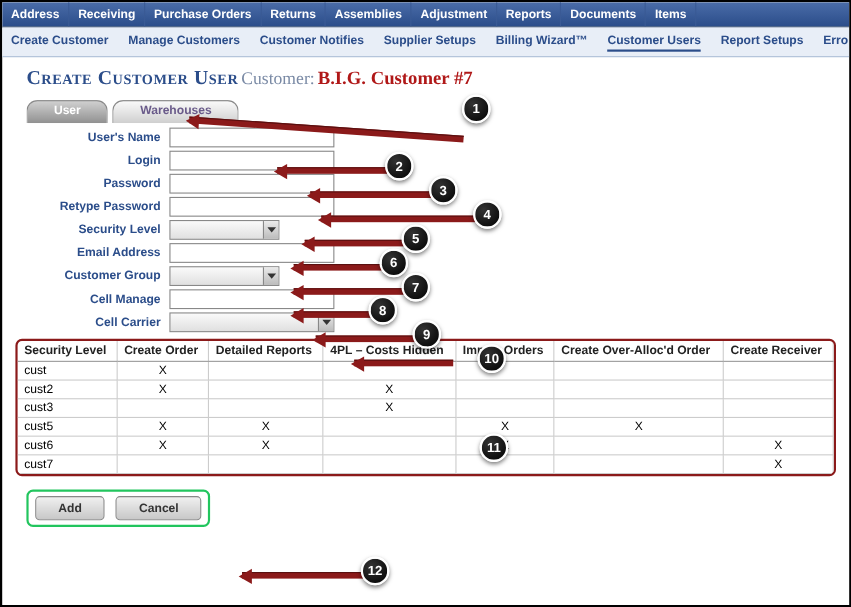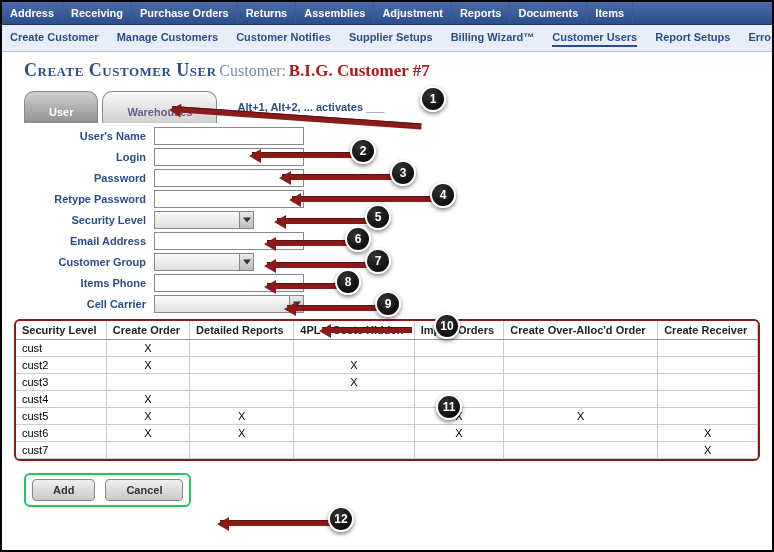--- a/index.html
+++ b/index.html
@@ -7,21 +7,21 @@
 .topnav { background: linear-gradient(#4a6ca8, #2b4d8a); display: flex; border-bottom: 1px solid #1a3560; }
 .topnav-item { color: #fff; font-weight: bold; padding: 5px 8px; border-right: 1px solid #3a5a95; cursor: pointer; white-space: nowrap; }
 .subnav { background: #e8eef7; display: flex; border-bottom: 1px solid #b0c0d8; padding: 4px 8px; gap: 18px; }
 .subnav-item { color: #2b4d8a; font-weight: bold; cursor: pointer; padding: 2px 0; white-space: nowrap; }
 .subnav-item.active { border-bottom: 2px solid #2b4d8a; }
 .page-title { padding: 8px 22px 4px; font-family: Georgia, serif; }
 .page-title .main { color: #2b4d8a; font-size: 18px; font-weight: bold; font-variant: small-caps; letter-spacing: 0.5px; }
 .page-title .cust-label { color: #7a8aa5; font-size: 16px; }
 .page-title .cust-name { color: #b01818; font-size: 17px; font-weight: bold; }
 .tabs-row { display: flex; align-items: center; margin: 6px 0 0 22px; }
-.tab { padding: 14px 24px 5px; border: 1px solid #888; border-bottom: none; border-radius: 10px 10px 0 0; margin-right: 4px; font-weight: bold; cursor: pointer; }
+.tab { padding: 3px 24px 5px; border: 1px solid #888; border-bottom: none; border-radius: 10px 10px 0 0; margin-right: 4px; font-weight: bold; cursor: pointer; }
 .tab.active { background: linear-gradient(#d0d0d0,#909090); color: #fff; }
 .tab.inactive { background: linear-gradient(#fafafa,#cfcfcf); color: #6a5b8a; }
 .tabs-hint { color: #2b4d8a; font-weight: bold; margin-left: 16px; }
 .form-area { margin: 4px 22px 0; }
 .form-row { display: flex; align-items: center; margin-bottom: 3px; }
 .form-label { width: 130px; text-align: right; color: #2b4d8a; font-weight: bold; padding-right: 8px; }
 .form-input { border: 1px solid #888; height: 18px; padding: 0 2px; font-size: 11px; }
 .w-long { width: 150px; }
 .w-short { width: 100px; }
 .select { border: 1px solid #888; height: 18px; background: linear-gradient(#fafafa,#e0e0e0); display: inline-flex; align-items: center; }
@@ -68,21 +68,20 @@
 
 <div class="page-title">
   <span class="main">Create Customer User</span>
   <span class="cust-label">Customer:</span>
   <span class="cust-name">B.I.G. Customer #7</span>
 </div>
 
 <div class="tabs-row">
   <div class="tab active">User</div>
   <div class="tab inactive">Warehouses</div>
-  <span class="tabs-hint">Alt+1, Alt+2, ... activates ___</span>
 </div>
 
 <div class="form-area">
   <div class="form-row">
       <span class="form-label">User's Name</span>
       <input class="form-input w-long" style="">
     </div>
   <div class="form-row">
       <span class="form-label">Login</span>
       <input class="form-input w-long" style="">
@@ -115,21 +114,21 @@
       <div class="select w-short">
         <span style="flex:1"></span>
         <span class="select-caret">
           <svg viewBox="0 0 10 6">
             <path d="M0 0 L5 6 L10 0 Z" fill="#333"></path>
           </svg>
         </span>
       </div>
     </div>
   <div class="form-row">
-      <span class="form-label">Items Phone</span>
+      <span class="form-label">Cell Manage</span>
       <input class="form-input w-long" style="">
     </div>
   <div class="form-row">
       <span class="form-label">Cell Carrier</span>
       <div class="select w-long">
         <span style="flex:1"></span>
         <span class="select-caret">
           <svg viewBox="0 0 10 6">
             <path d="M0 0 L5 6 L10 0 Z" fill="#333"></path>
           </svg>
@@ -173,29 +172,20 @@
         <tr>
           <td>cust3</td>
           <td class="center"></td>
           <td class="center"></td>
           <td class="center">X</td>
           <td class="center"></td>
           <td class="center"></td>
           <td class="center"></td>
         </tr>
         <tr>
-          <td>cust4</td>
-          <td class="center">X</td>
-          <td class="center"></td>
-          <td class="center"></td>
-          <td class="center"></td>
-          <td class="center"></td>
-          <td class="center"></td>
-        </tr>
-        <tr>
           <td>cust5</td>
           <td class="center">X</td>
           <td class="center">X</td>
           <td class="center"></td>
           <td class="center">X</td>
           <td class="center">X</td>
           <td class="center"></td>
         </tr>
         <tr>
           <td>cust6</td>

